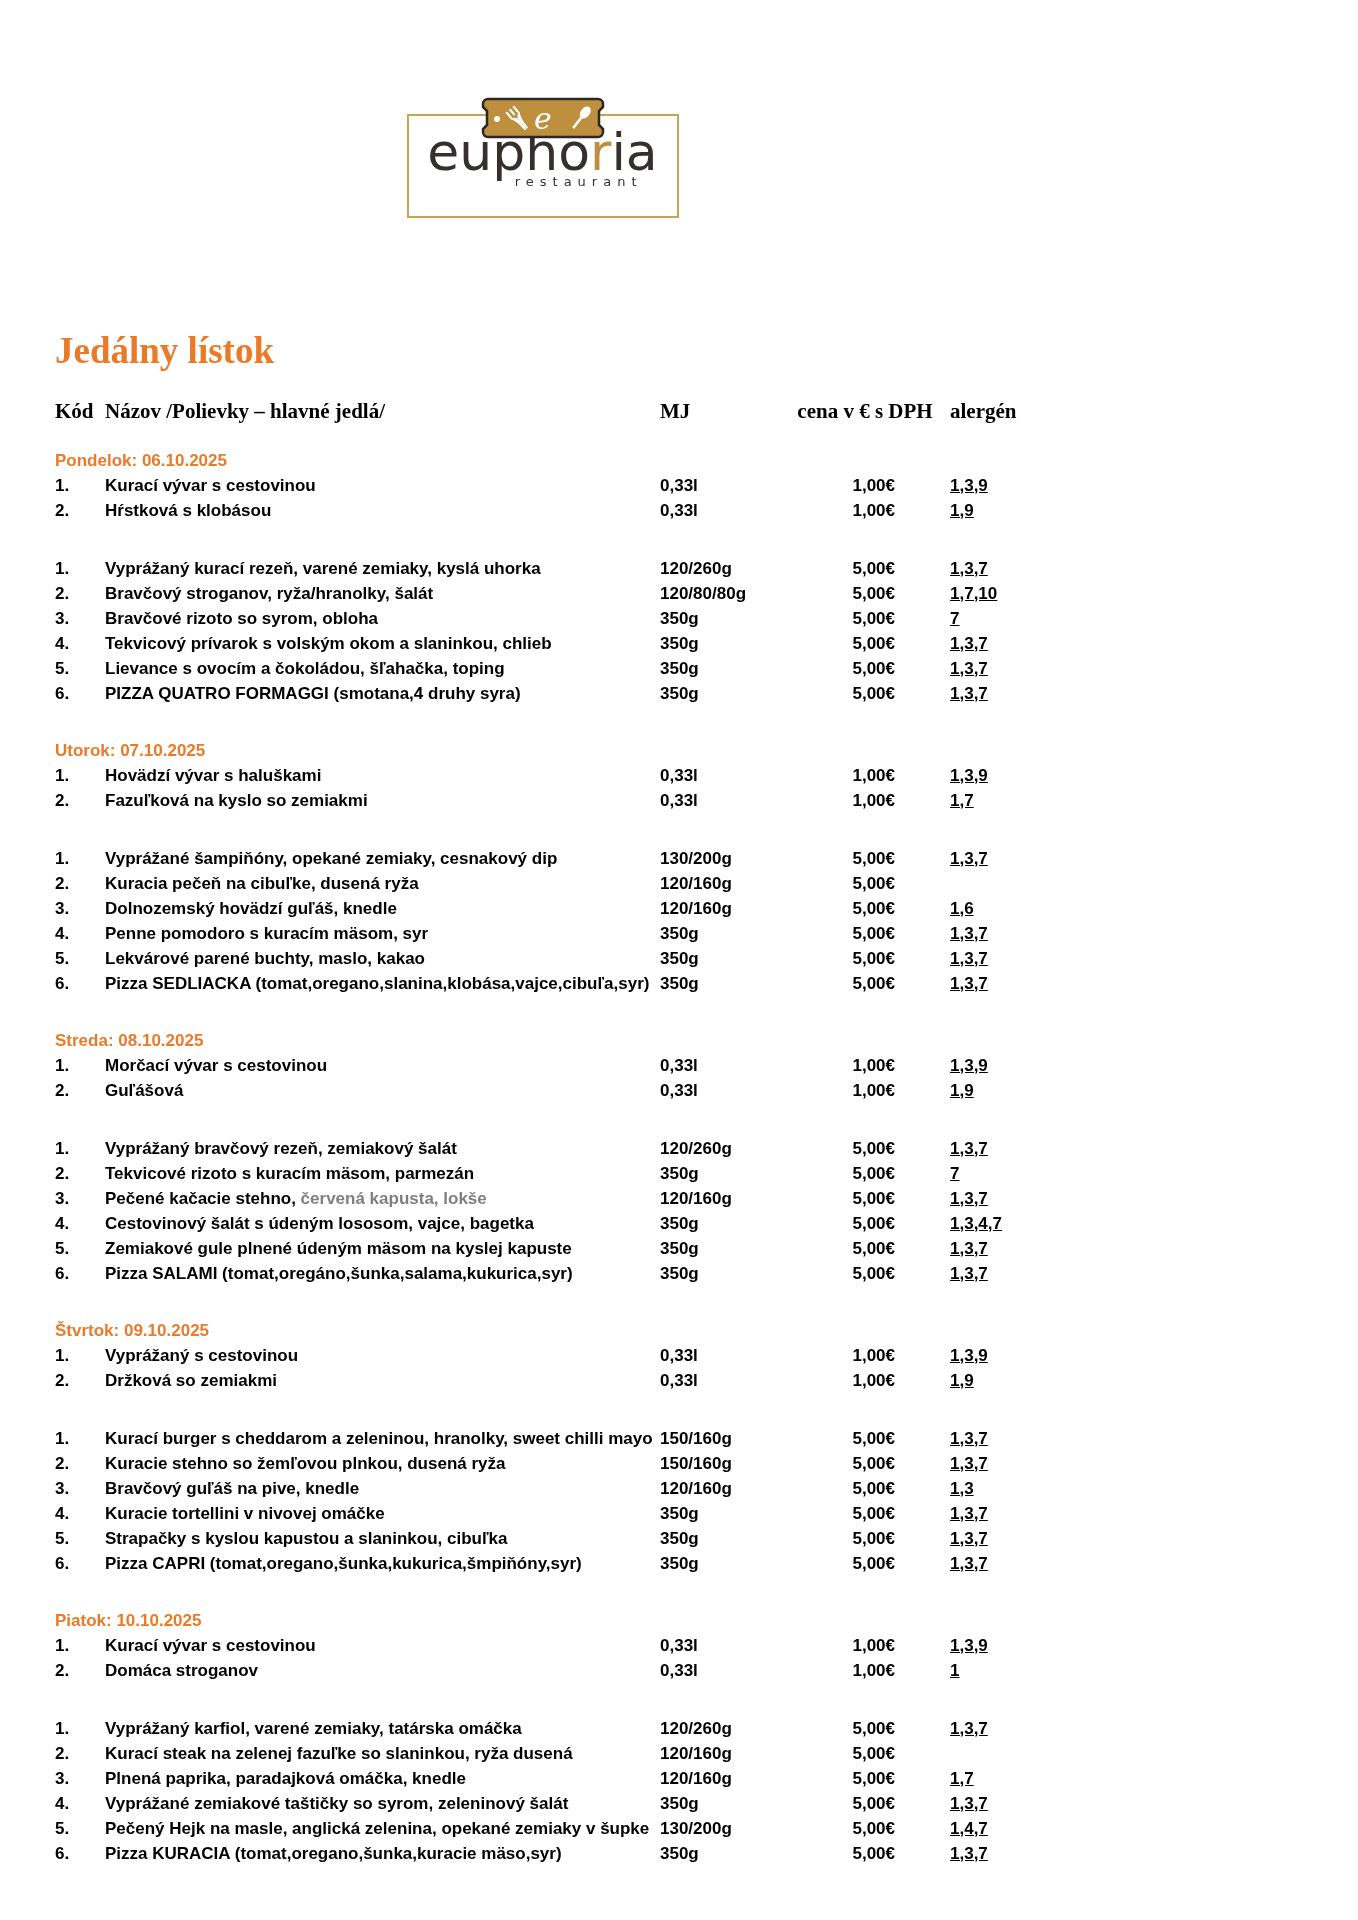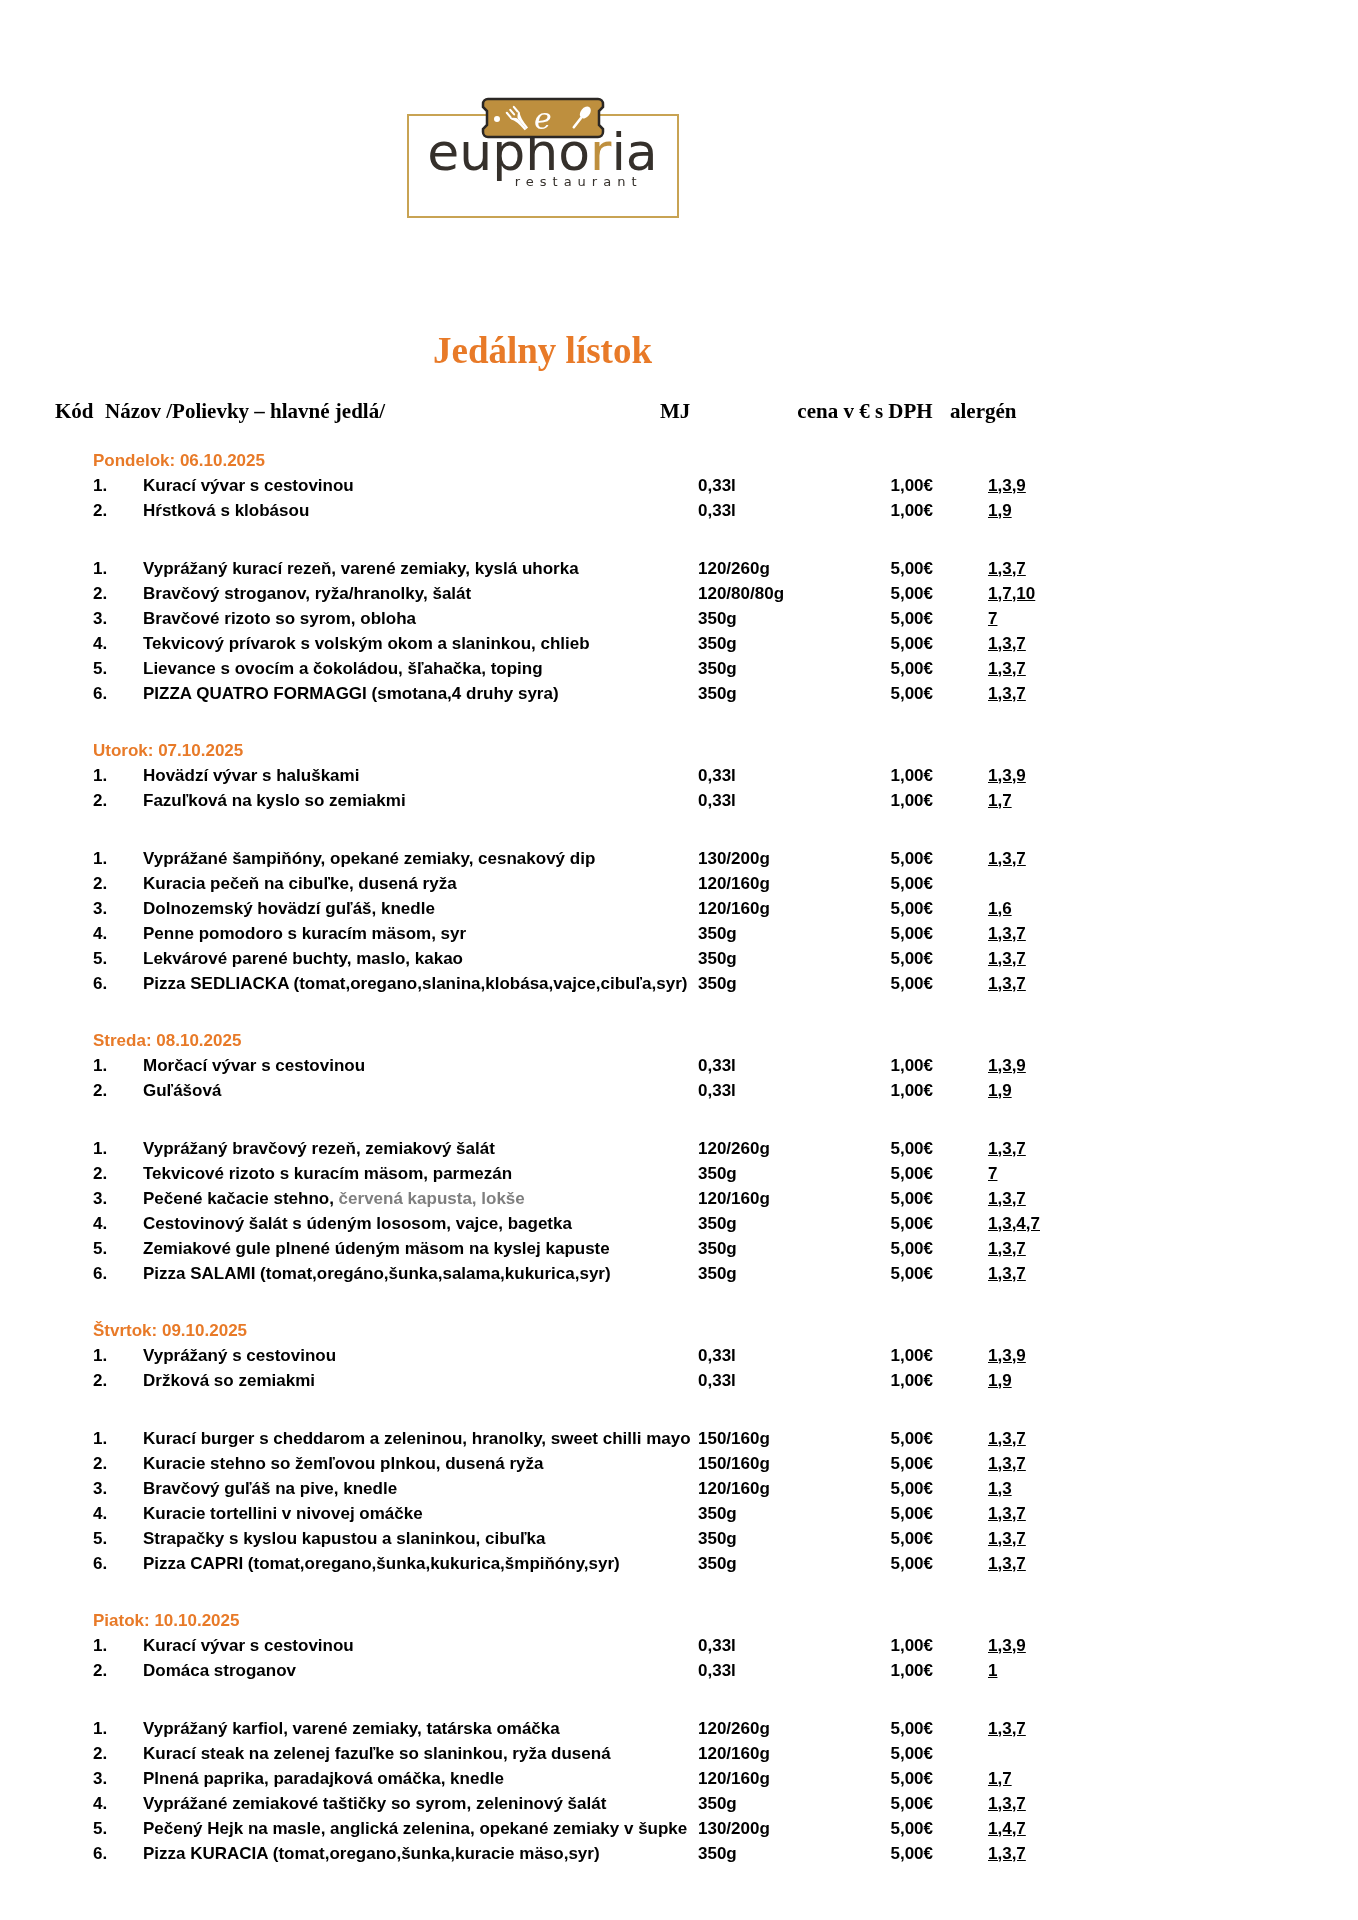--- a/index.html
+++ b/index.html
@@ -30,41 +30,41 @@
     color:var(--logo-ink);letter-spacing:0px;
   }
   .brand .accent-letter{color:var(--gold);}
   .tagline{
     font-family:"DejaVu Sans",sans-serif;font-size:13px;letter-spacing:6px;
     color:var(--logo-ink);text-align:right;padding-right:34px;margin-top:-4px;
   }
 
   
   .menu-title{
-    margin-top:112px;text-align:center;
+    margin-top:112px;
     font-family:"Liberation Serif",serif;font-weight:bold;
     font-size:37px;color:var(--accent);line-height:1.15;
   }
 
   
   .grid-row{
     display:grid;
     grid-template-columns:50px 555px 120px 115px 55px 80px;
     line-height:25px;align-items:baseline;
   }
   .header-row{
     margin-top:26px;
     font-family:"Liberation Serif",serif;font-weight:bold;font-size:21px;
   }
   .header-row .h-name{padding-left:0px;}
   .header-row .h-unit{text-align:left;}
   .header-row .h-price{grid-column:4 / span 2;text-align:center;white-space:nowrap;}
   .header-row .h-allergen{text-align:left;}
 
-  .day-section{margin-top:32px;margin-left:38px;}
+  .day-section{margin-top:32px;}
   .day-section:first-of-type{margin-top:24px;}
   .day-title{
     font-weight:bold;font-size:17px;color:var(--accent);line-height:25px;
   }
   .rows{font-weight:bold;font-size:17px;}
   .mains{margin-top:33px;}
   .cell-num{text-align:left;}
   .cell-name{padding-right:6px;}
   .cell-unit{white-space:nowrap;}
   .cell-price{text-align:right;white-space:nowrap;}

